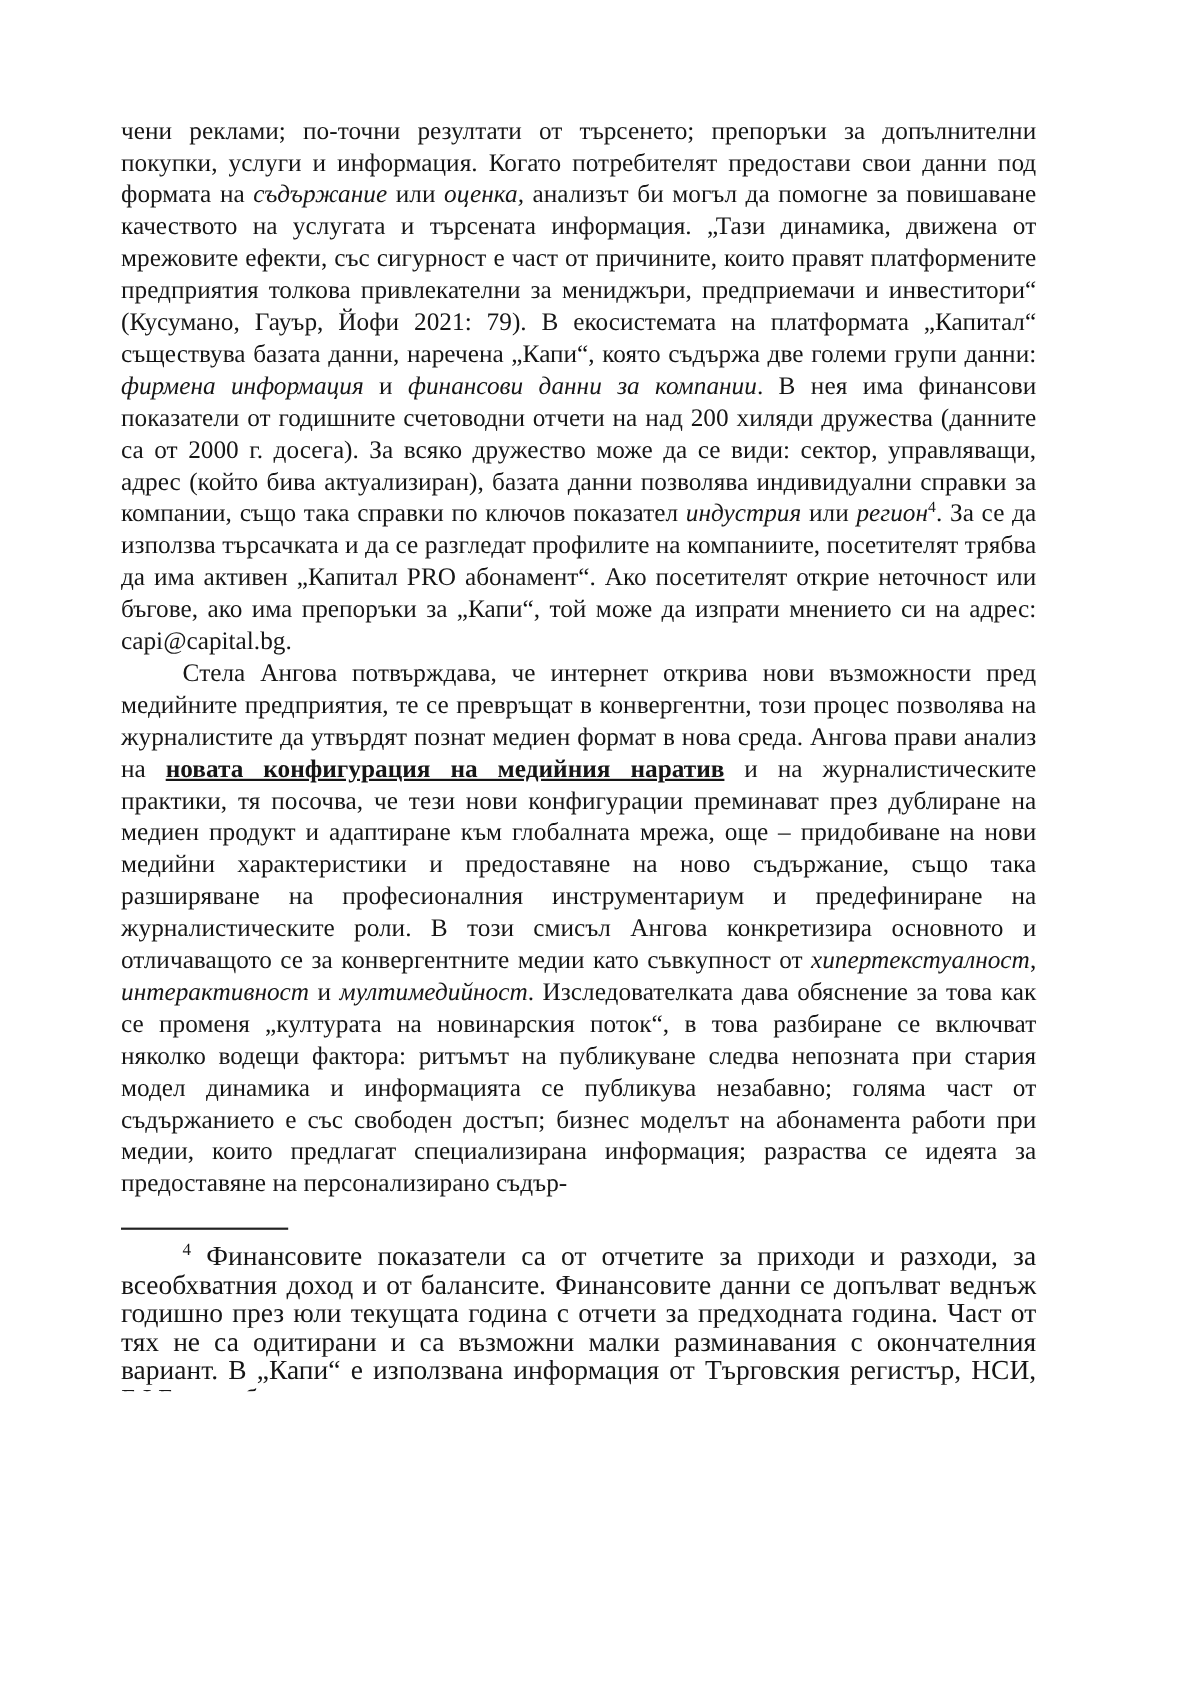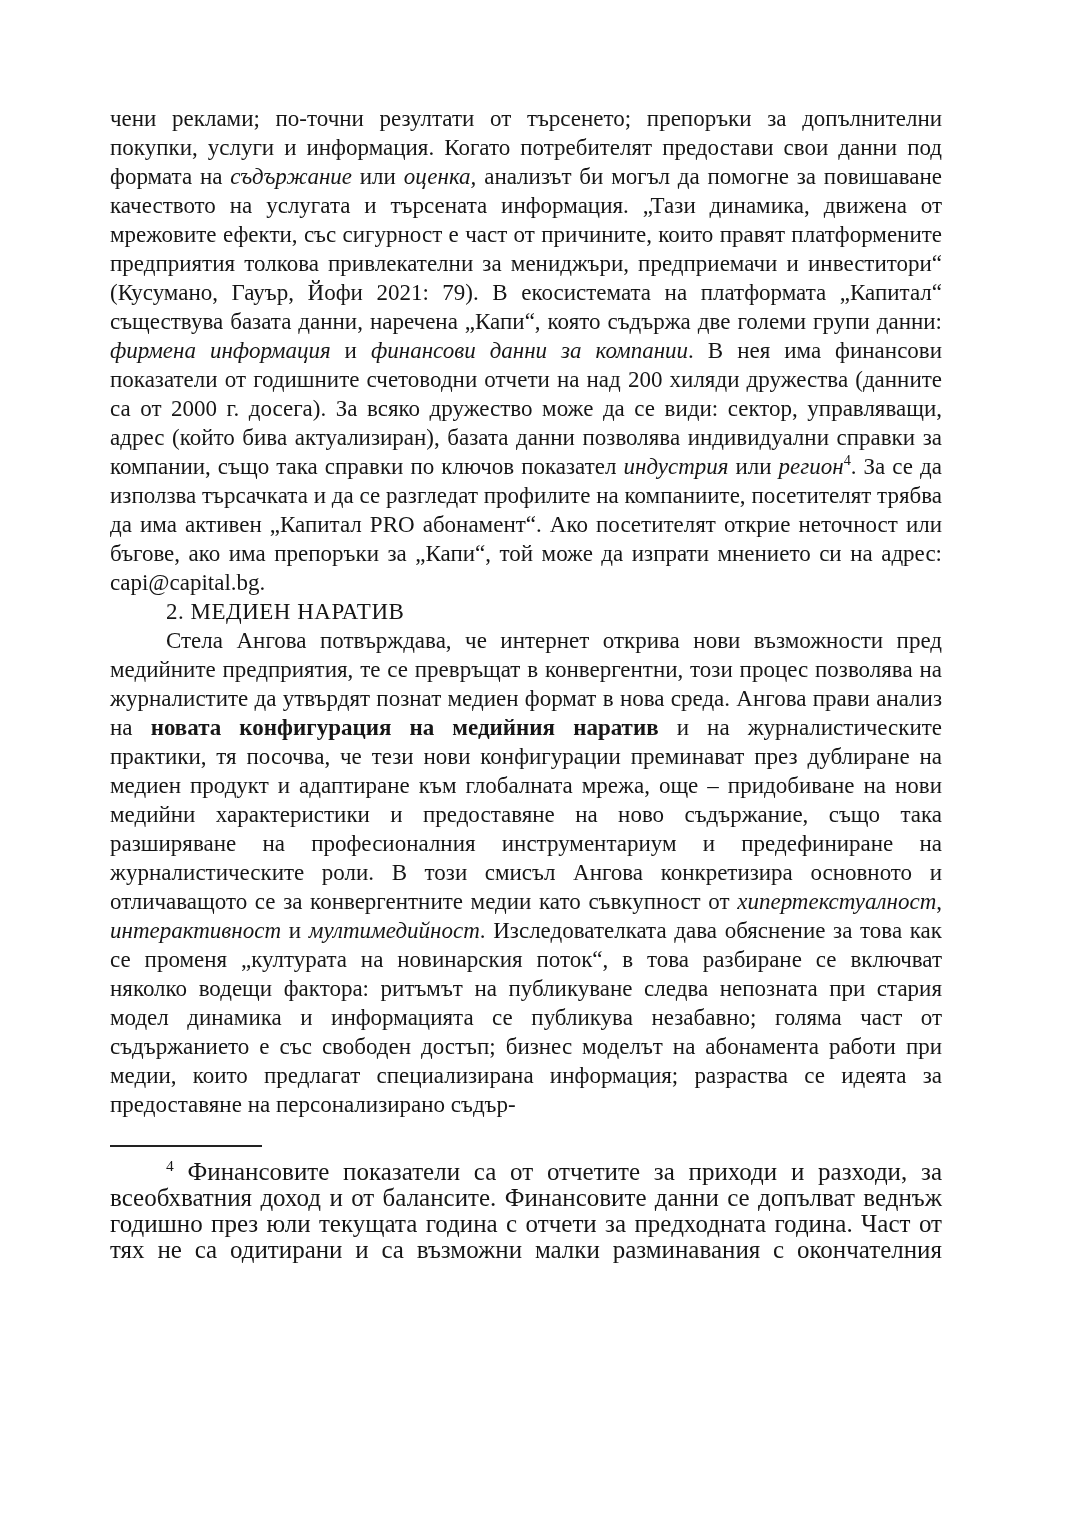--- a/index.html
+++ b/index.html
@@ -22,21 +22,21 @@
     hyphens: auto;
     -webkit-hyphens: auto;
   }
   .text-block p.indent { text-indent: 56px; }
   .text-block p.heading {
     text-indent: 56px;
     font-weight: normal;
     letter-spacing: 0.5px;
   }
   em { font-style: italic; }
-  strong { font-weight: bold; }
+  strong { font-weight: bold; text-decoration: underline; }
   sup {
     font-size: 0.62em;
     vertical-align: super;
     line-height: 0;
   }
   .footnote-sep {
     width: 152px;
     border-top: 2px solid #222;
     margin-top: 26px;
     margin-bottom: 12px;
@@ -57,21 +57,20 @@
     color: #404040;
     margin-top: 36px;
   }
 </style>
 </head>
 <body>
 
 <div class="page">
   <main class="text-block" id="content">
       <p class="body"><span>чени реклами; по-точни резултати от търсенето; препоръки за допълнителни покупки, услуги и информация. Когато потребителят предостави свои данни под формата на </span><em>съдържание</em><span> или </span><em>оценка,</em><span> анализът би могъл да помогне за повишаване качеството на услугата и търсената информация. „Тази динамика, движена от мрежовите ефекти, със сигурност е част от причините, които правят платформените предприятия толкова привлекателни за мениджъри, предприемачи и инвеститори“ (Кусумано, Гауър, Йофи 2021: 79). В екосистемата на платформата „Капитал“ съществува базата данни, наречена „Капи“, която съдържа две големи групи данни: </span><em>фирмена информация</em><span> и </span><em>финансови данни за компании</em><span>. В нея има финансови показатели от годишните счетоводни отчети на над 200 хиляди дружества (данните са от 2000 г. досега). За всяко дружество може да се види: сектор, управляващи, адрес (който бива актуализиран), базата данни позволява индивидуални справки за компании, също така справки по ключов показател </span><em>индустрия</em><span> или </span><em>регион</em><sup>4</sup><span>. За се да използва търсачката и да се разгледат профилите на компаниите, посетителят трябва да има активен „Капитал PRO абонамент“. Ако посетителят открие неточност или бъгове, ако има препоръки за „Капи“, той може да изпрати мнението си на адрес: capi@capital.bg.</span></p>
-      <p class="heading indent"><span>2. МЕДИЕН НАРАТИВ</span></p>
       <p class="body indent"><span>Стела Ангова потвърждава, че интернет открива нови възможности пред медийните предприятия, те се превръщат в конвергентни, този процес позволява на журналистите да утвърдят познат медиен формат в нова среда. Ангова прави анализ на </span><strong>новата конфигурация на медийния наратив</strong><span> и на журналистическите практики, тя посочва, че тези нови конфигурации преминават през дублиране на медиен продукт и адаптиране към глобалната мрежа, още – придобиване на нови медийни характеристики и предоставяне на ново съдържание, също така разширяване на професионалния инструментариум и предефиниране на журналистическите роли. В този смисъл Ангова конкретизира основното и отличаващото се за конвергентните медии като съвкупност от </span><em>хипертекстуалност</em><span>, </span><em>интерактивност</em><span> и </span><em>мултимедийност</em><span>. Изследователката дава обяснение за това как се променя „културата на новинарския поток“, в това разбиране се включват няколко водещи фактора: ритъмът на публикуване следва непозната при стария модел динамика и информацията се публикува незабавно; голяма част от съдържанието е със свободен достъп; бизнес моделът на абонамента работи при медии, които предлагат специализирана информация; разраства се идеята за предоставяне на персонализирано съдър-</span></p>
     </main>
   <div class="footnote-sep"></div>
   <div class="footnote">
     <p id="footnote-text"><sup>4</sup><span> Финансовите показатели са от отчетите за приходи и разходи, за всеобхватния доход и от балансите. Финансовите данни се допълват веднъж годишно през юли текущата година с отчети за предходната година. Част от тях не са одитирани и са възможни малки разминавания с окончателния вариант. В „Капи“ е използвана информация от Търговския регистър, НСИ, БФБ и др. бази данни.</span></p>
   </div>
   <div class="page-number">117</div>
 </div>
 
 </body></html>

